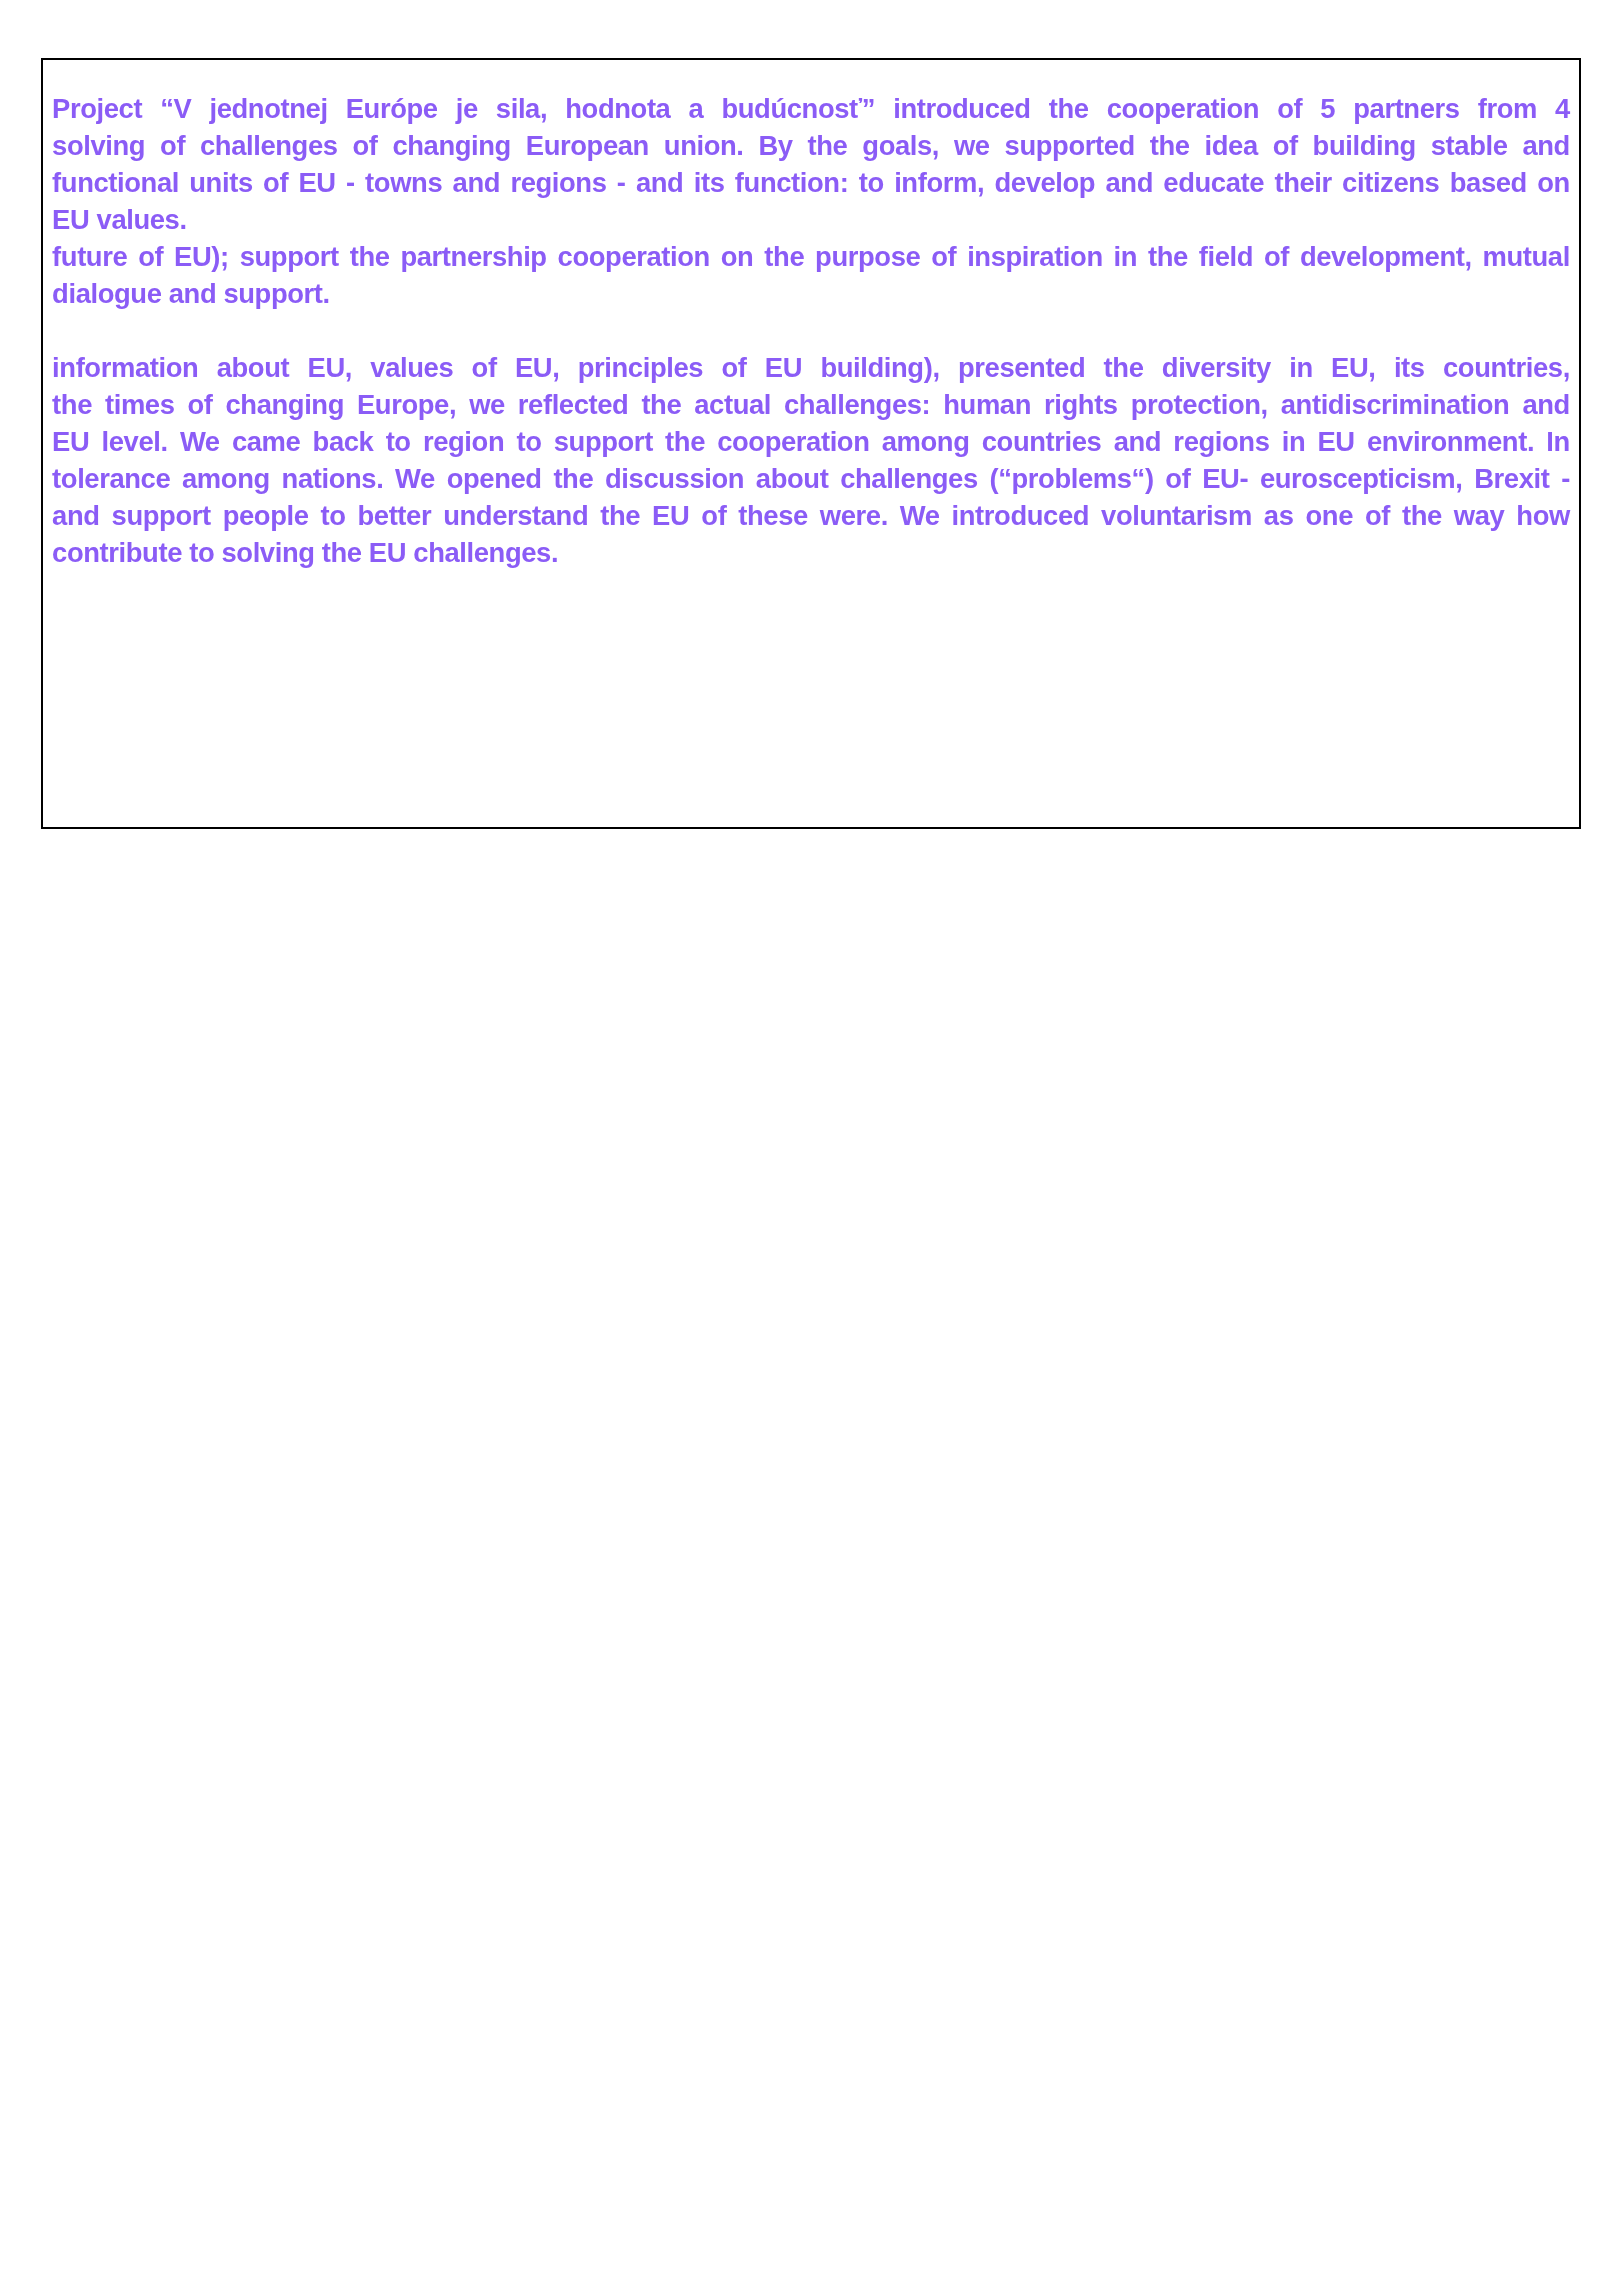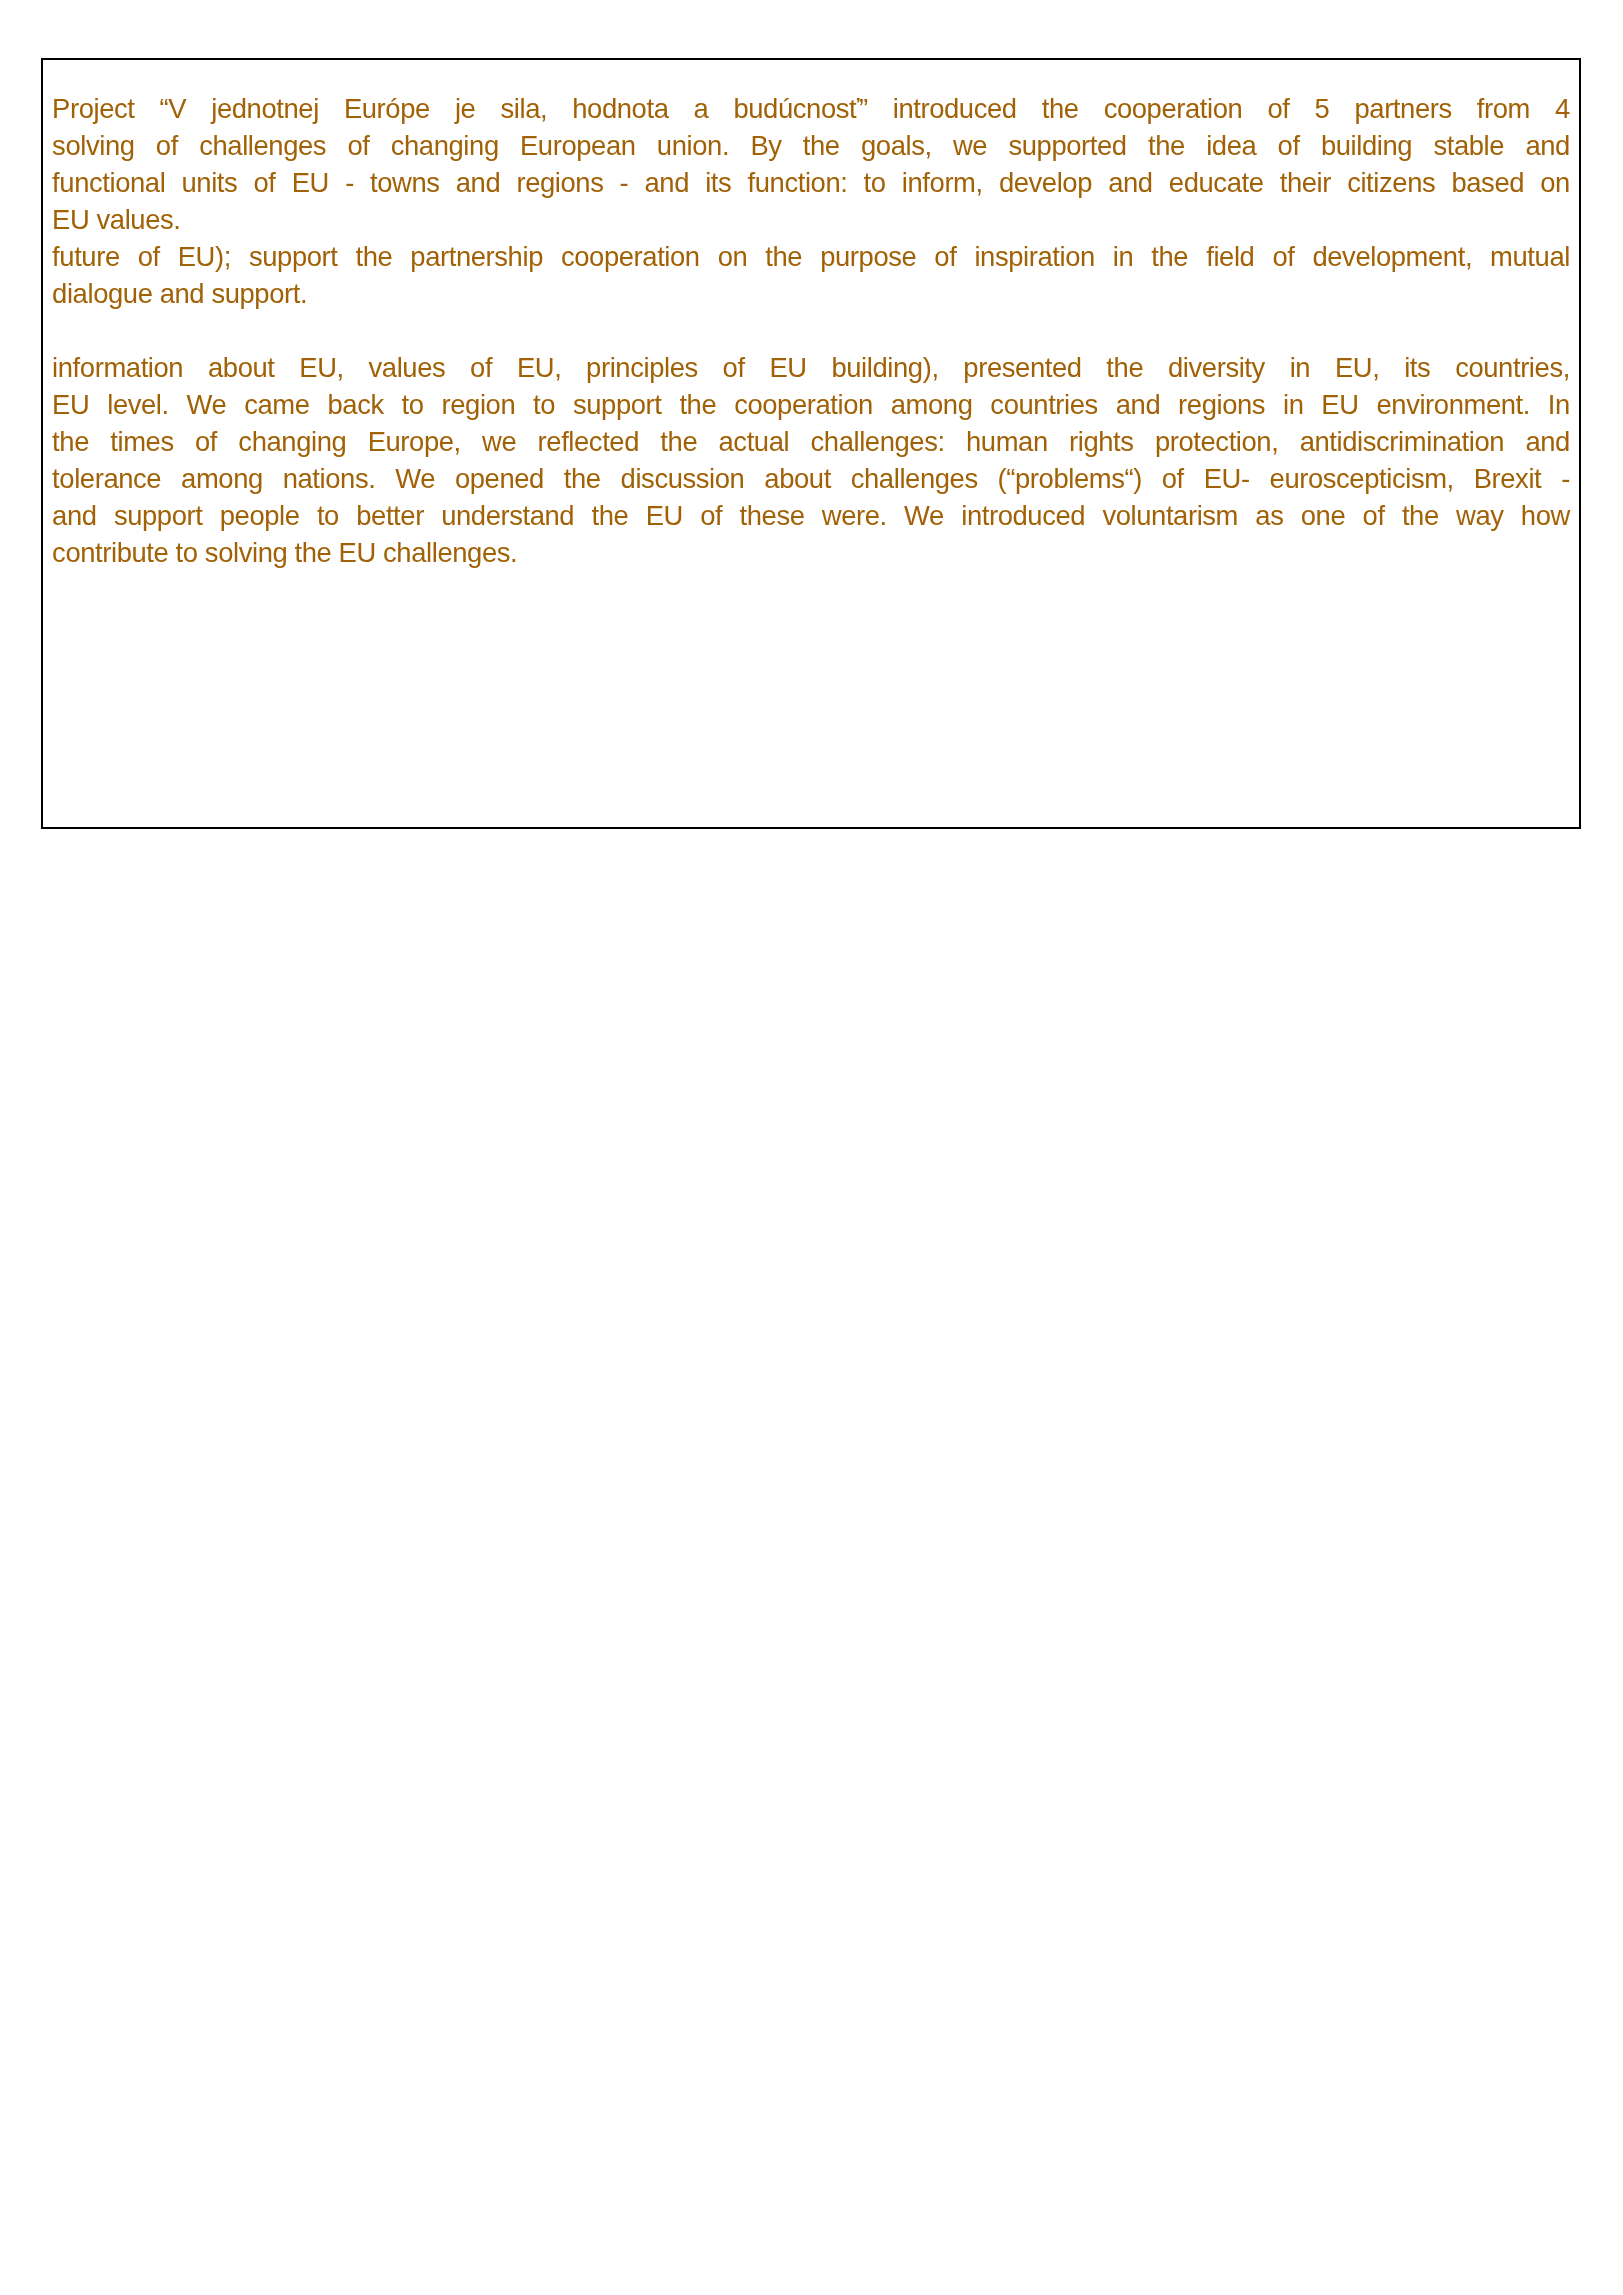--- a/index.html
+++ b/index.html
@@ -46,35 +46,35 @@
     text-align-last: left;
   }
   .line.blank {
     height: 37px;
   }
 </style>
 </head>
 <body>
 
 <div id="page">
-  <div id="summary-box" style="border-color: rgb(0, 0, 0); color: #a16207;">
+  <div id="summary-box" style="border-color: rgb(0, 0, 0); color: #8b5cf6; font-weight: bold;">
       <div class="paragraph">
         <div class="line">Project “V jednotnej Európe je sila, hodnota a budúcnosť” introduced the cooperation of 5 partners from 4</div>
         <div class="line">solving of challenges of changing European union. By the goals, we supported the idea of building stable and</div>
         <div class="line">functional units of EU - towns and regions - and its function: to inform, develop and educate their citizens based on</div>
         <div class="line para-end">EU values.</div>
       </div>
       <div class="paragraph">
         <div class="line">future of EU); support the partnership cooperation on the purpose of inspiration in the field of development, mutual</div>
         <div class="line para-end">dialogue and support.</div>
       </div>
       <div class="line blank"></div>
       <div class="paragraph">
         <div class="line">information about EU, values of EU, principles of EU building), presented the diversity in EU, its countries,</div>
+        <div class="line">the times of changing Europe, we reflected the actual challenges: human rights protection, antidiscrimination and</div>
         <div class="line">EU level. We came back to region to support the cooperation among countries and regions in EU environment. In</div>
-        <div class="line">the times of changing Europe, we reflected the actual challenges: human rights protection, antidiscrimination and</div>
         <div class="line">tolerance among nations. We opened the discussion about challenges (“problems“) of EU- euroscepticism, Brexit -</div>
         <div class="line">and support people to better understand the EU of these were. We introduced voluntarism as one of the way how</div>
         <div class="line para-end">contribute to solving the EU challenges.</div>
       </div>
     </div>
 </div>
 
 
 </body></html>

